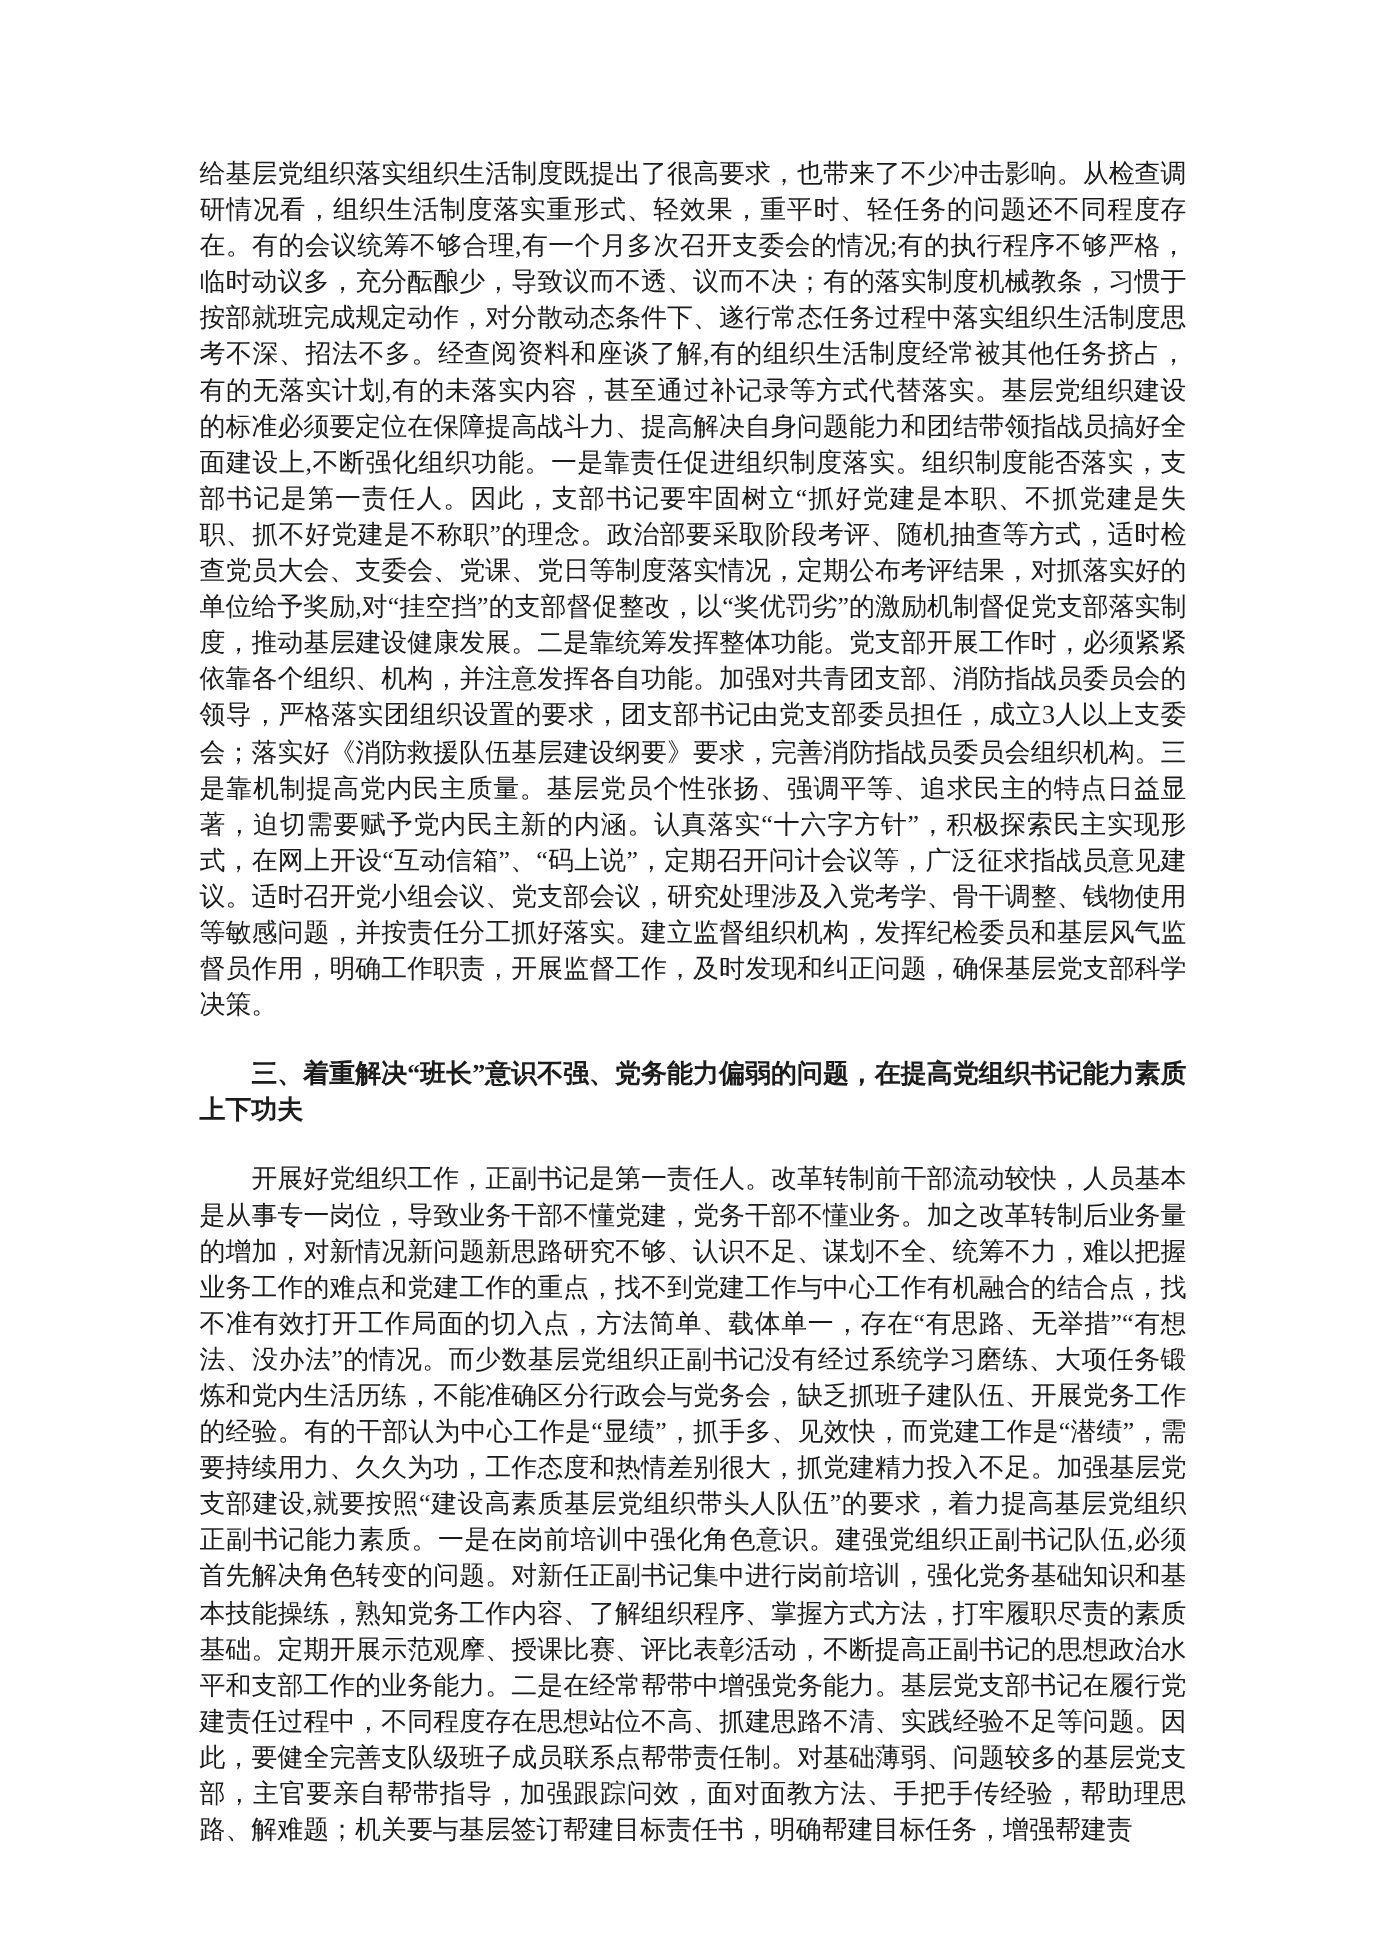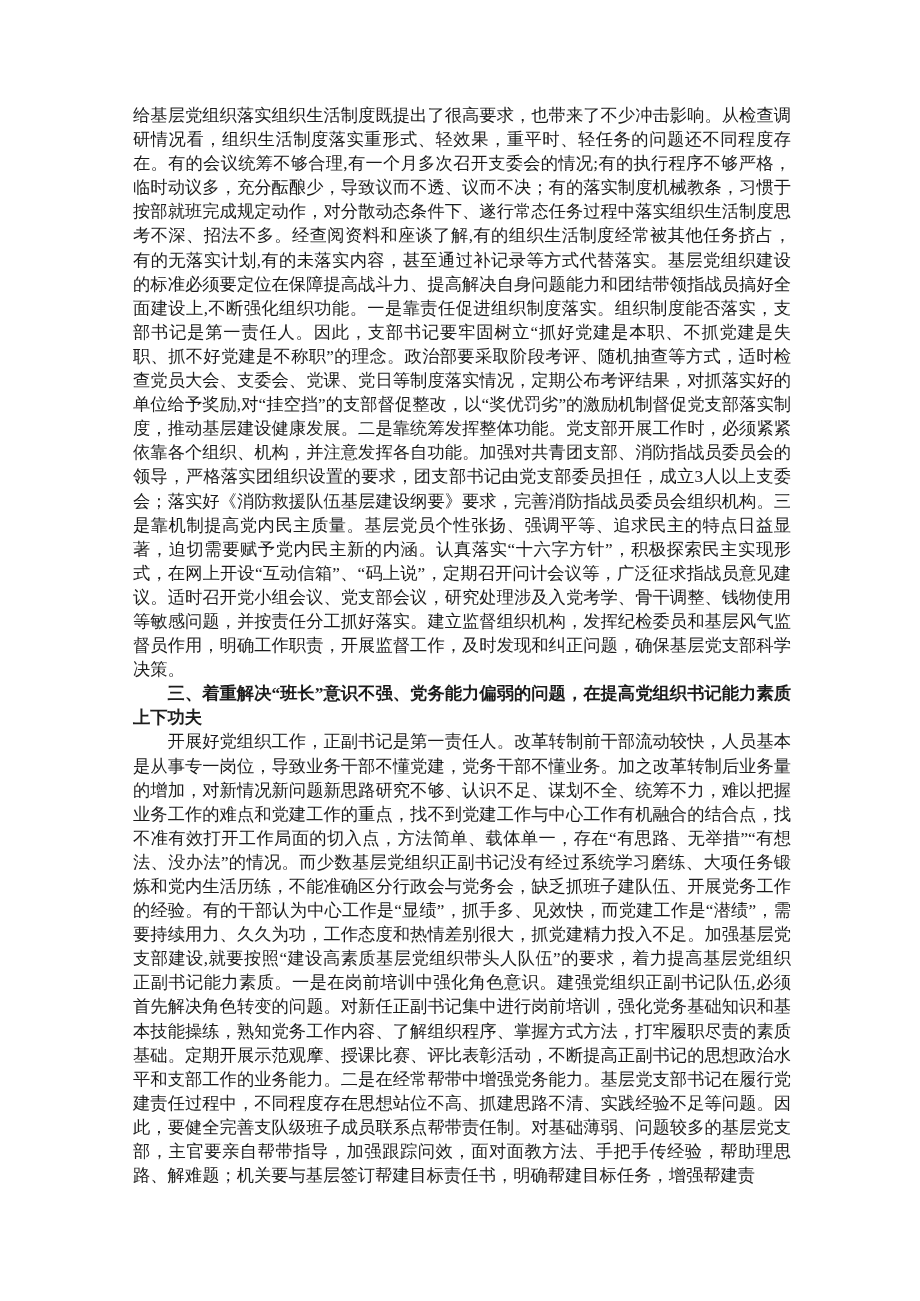--- a/index.html
+++ b/index.html
@@ -31,20 +31,21 @@
     font-family: "Liberation Serif", "DejaVu Serif", serif;
     font-size: 17.3px;
     line-height: 24.1px;
     color: #1c1c1c;
     text-align: justify;
     text-justify: inter-ideograph;
     margin: 0;
     word-break: break-all;
   }
   .para + .para {
+    margin-top: 22px;
   }
   .heading {
     font-weight: bold;
   }
   .indent {
     text-indent: 2em;
   }
 </style>
 </head>
 <body>

